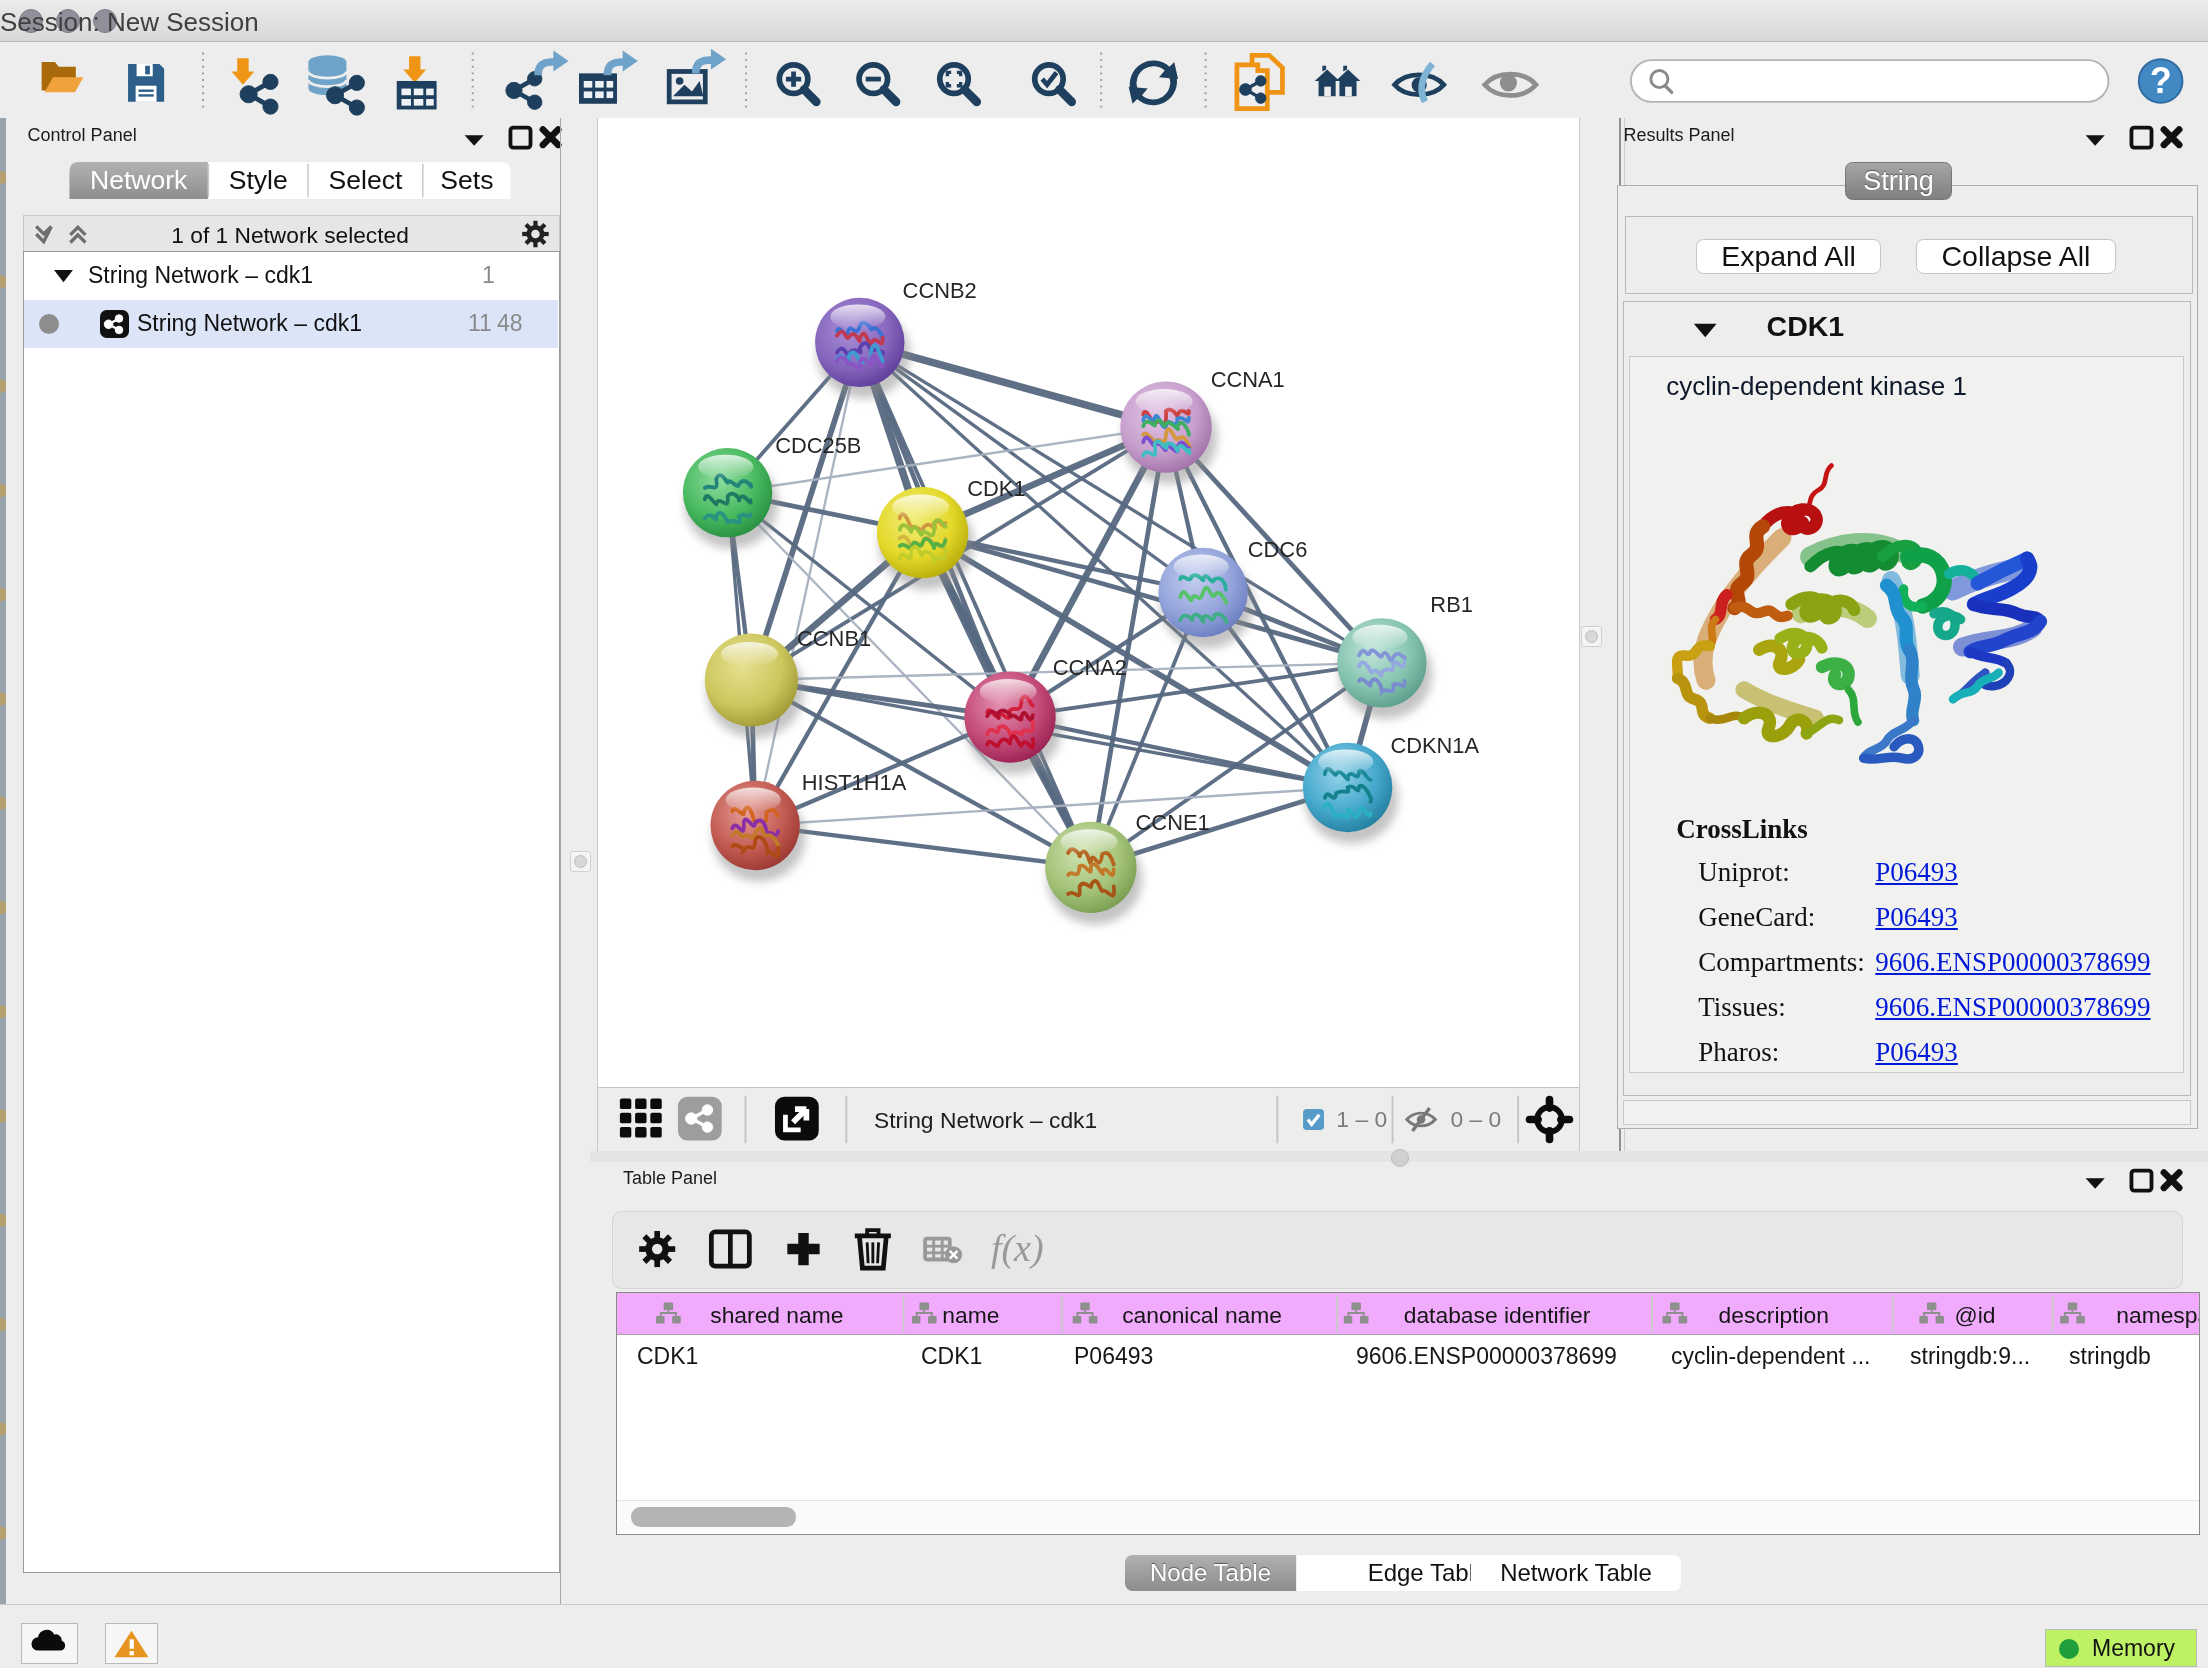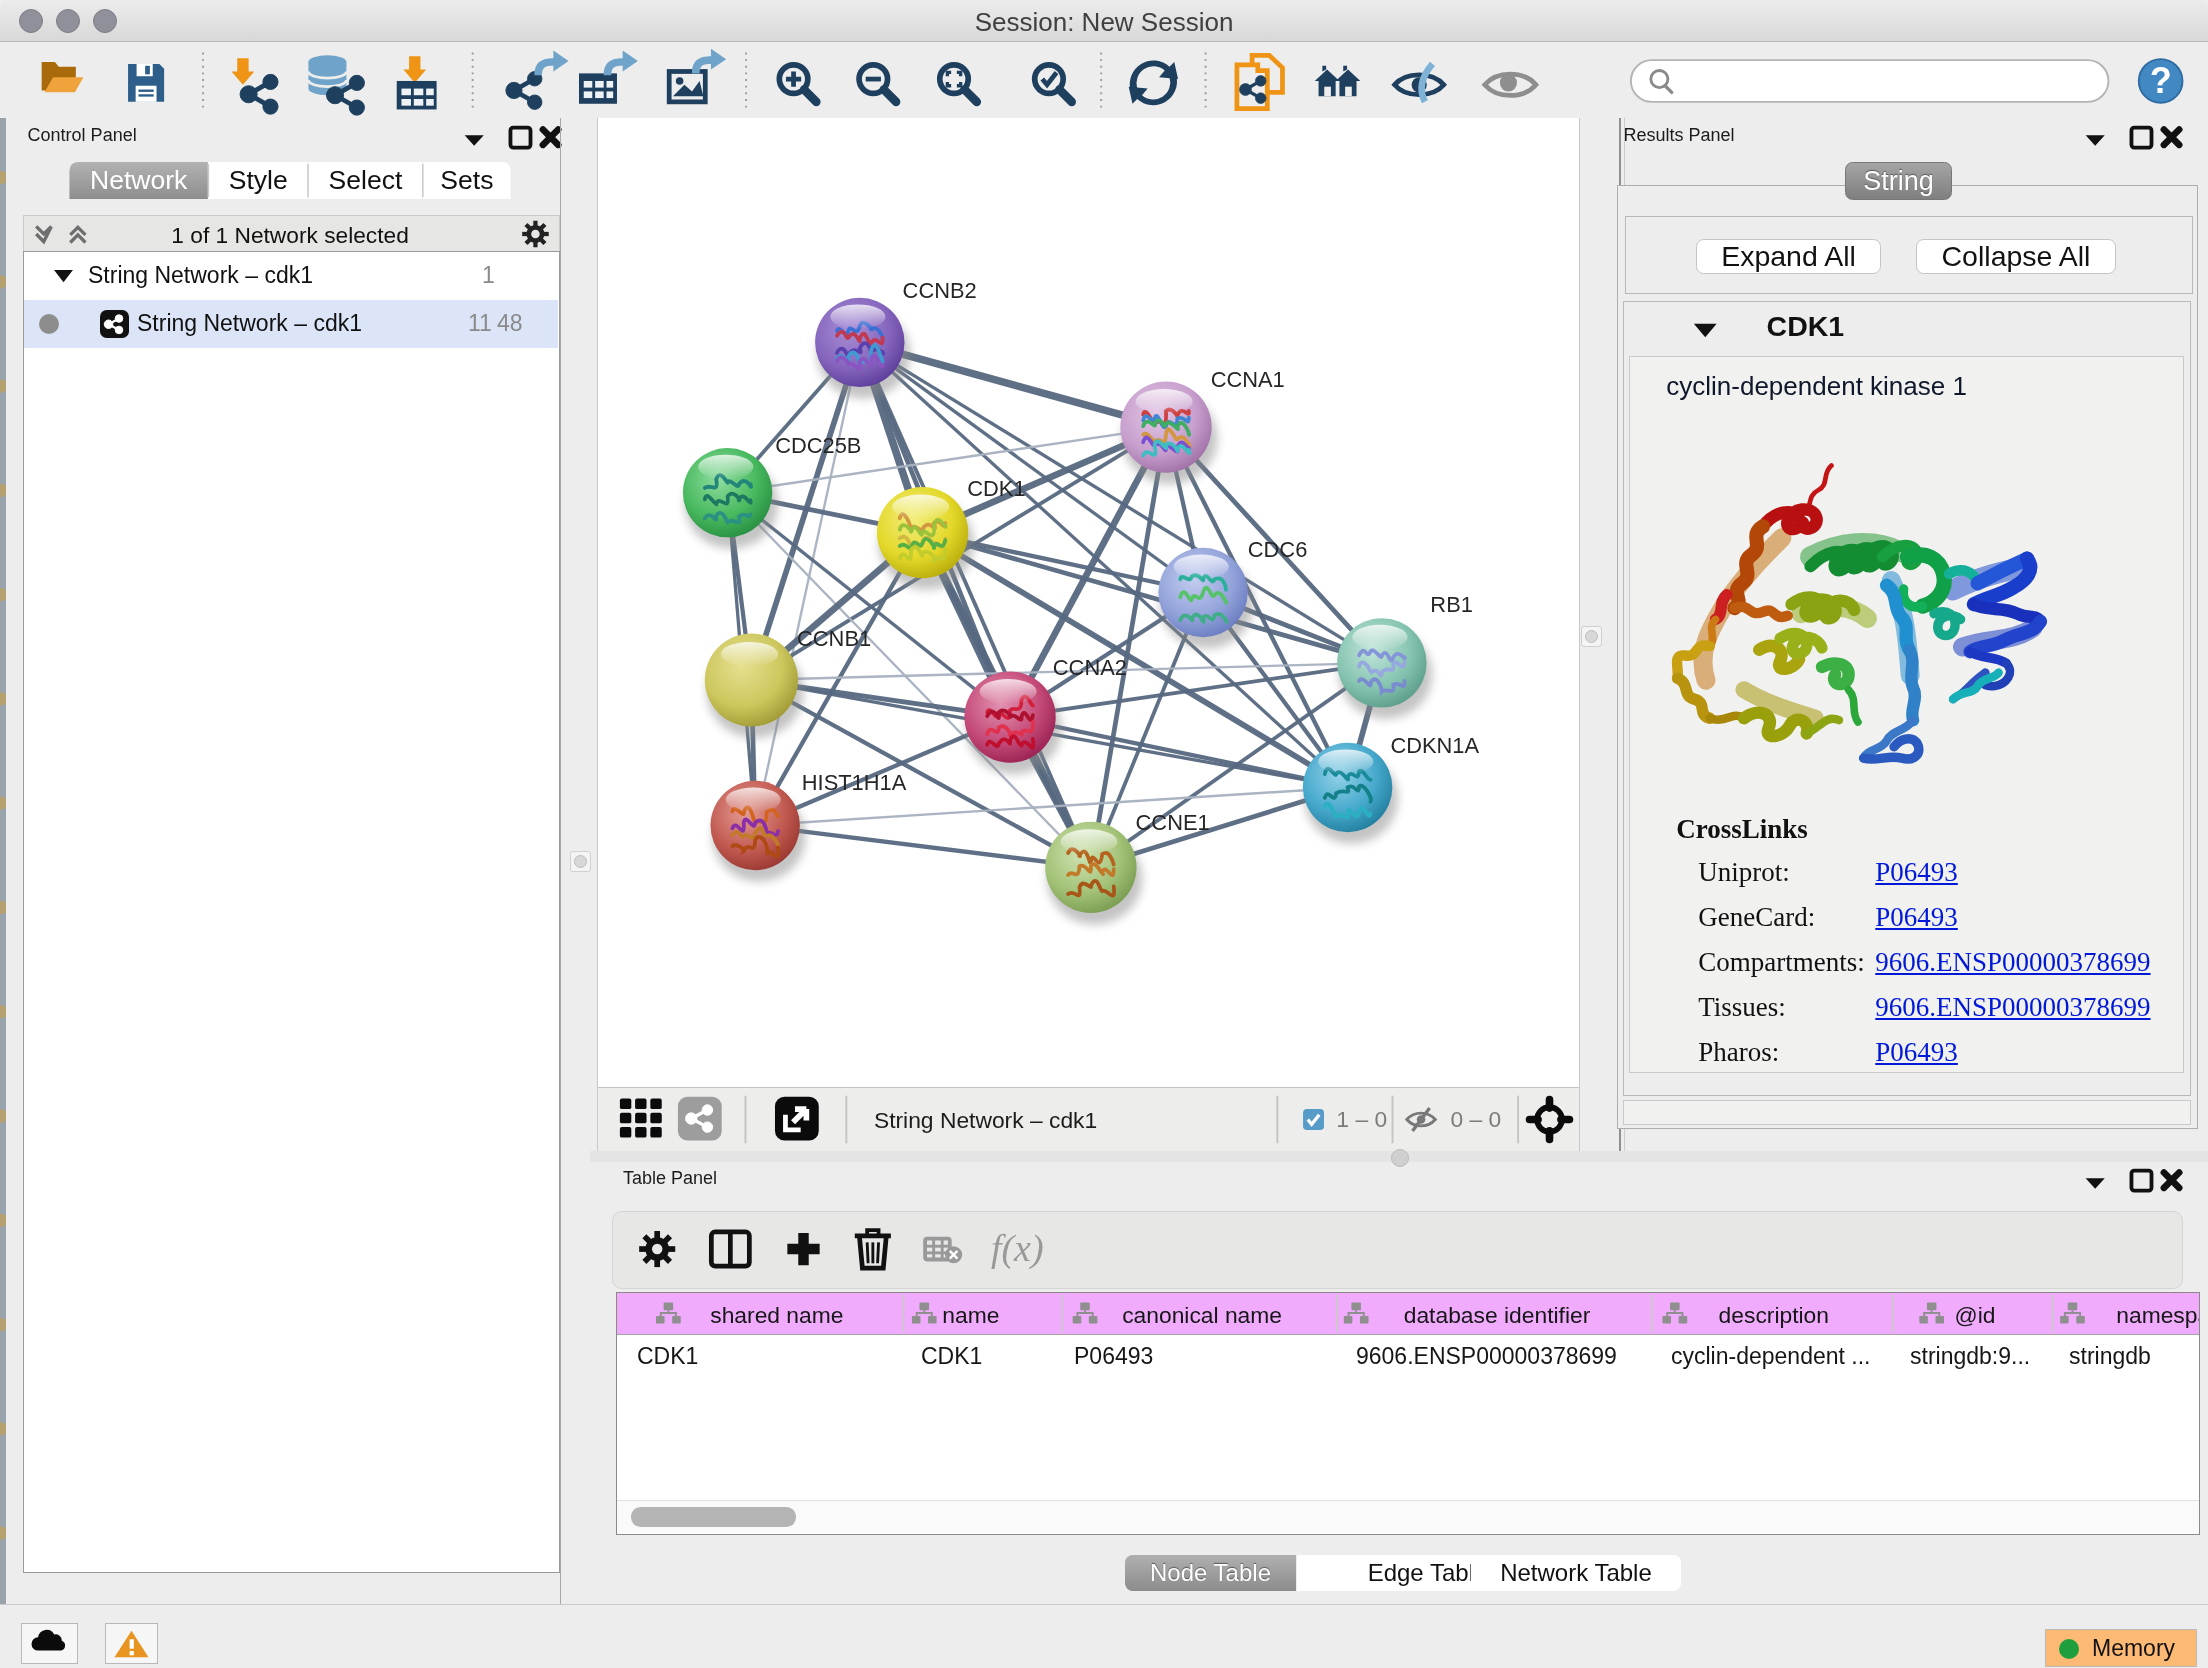--- a/index.html
+++ b/index.html
@@ -10,21 +10,21 @@
   .tl{width:22px;height:22px;border-radius:50%;background:#90909a;border:1px solid #7e7e88;}
 </style>
 </head>
 <body>
 <div id="root">
 
   <div class="abs" style="left:0;top:0;width:2208px;height:41px;background:linear-gradient(#ececec,#d8d8d8);border-bottom:1.9px solid #b8b8b8;border-radius:9.5px 9.5px 0 0;"></div>
   <div class="abs tl" style="left:19px;top:8.6px;"></div>
   <div class="abs tl" style="left:56px;top:8.6px;"></div>
   <div class="abs tl" style="left:93px;top:8.6px;"></div>
-  <div class="abs" style="left:0;top:6.7px;width:2208px;text-align:center;font-size:26px;color:#404040;">Session: New Session</div>
+  <div class="abs" style="left:0;top:6.7px;width:2208px;text-align:left;font-size:26px;color:#404040;">Session: New Session</div>
 
   <div class="abs" id="toolbar" style="left:0;top:43px;width:2208px;height:75px;background:#ecedec;">
     <svg width="2208" height="75" viewBox="0 0 2322 79">
       <defs>
         <g id="sharegl">
           <circle cx="13" cy="-13" r="8"></circle>
             <circle cx="13" cy="13" r="8"></circle>
             <circle cx="-10" cy="0" r="9"></circle>
           <path d="M-10 0 L13 -13 M-10 0 L13 13" stroke-width="5" fill="none"></path>
         </g>
@@ -843,20 +843,20 @@
         <path d="M17 28 a7 7 0 0 1 0-14 a9 9 0 0 1 17-3 a6.5 6.5 0 0 1 8 6.5 a5.5 5.5 0 0 1-1 10.5 Z" fill="#0b0b0b"></path>
       </svg>
     </div>
     <div class="abs" style="left:105px;top:18px;width:51px;height:39px;background:#f6f6f6;border:1px solid #b9b9b9;">
       <svg width="51" height="39" viewBox="0 0 54 41">
         <path d="M27 7 L45 35 L9 35 Z" fill="#e89420"></path>
         <rect x="25" y="16" width="4.5" height="10" fill="#fff"></rect>
         <rect x="25" y="28.5" width="4.5" height="4.5" fill="#fff"></rect>
       </svg>
     </div>
-    <div class="abs" style="left:2045px;top:24px;width:150px;height:36px;background:#fdba74;border:1px solid #b9b9b9;">
+    <div class="abs" style="left:2045px;top:24px;width:150px;height:36px;background:#bef264;border:1px solid #b9b9b9;">
       <div class="abs" style="left:13.3px;top:8.6px;width:20px;height:20px;border-radius:50%;background:#1e9e3c;"></div>
       <div class="abs" style="left:46px;top:4.8px;font-size:23px;color:#111;">Memory</div>
     </div>
   </div>
 
 </div>
 
 
 </body></html>

